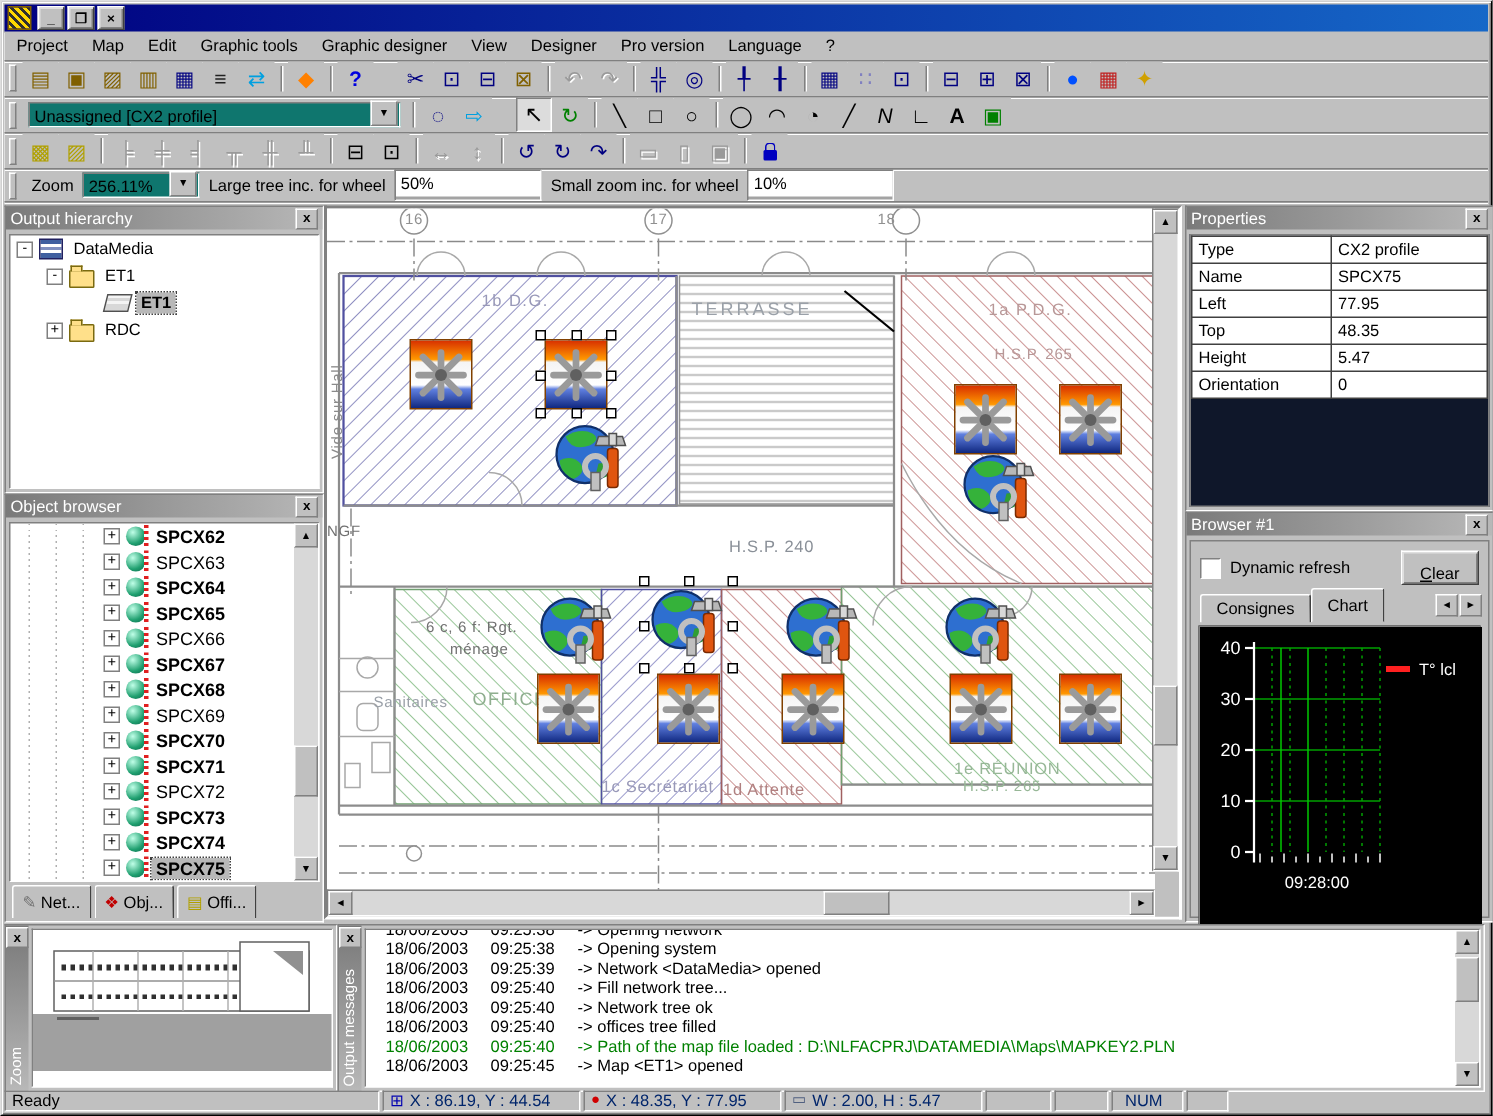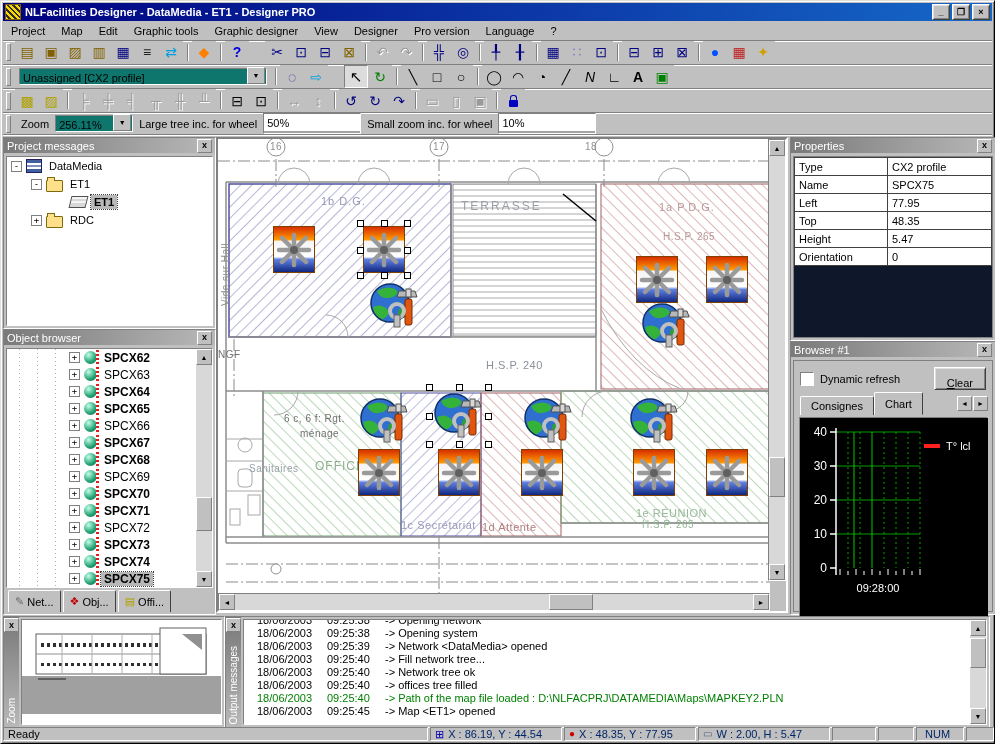--- a/index.html
+++ b/index.html
@@ -129,39 +129,38 @@
   #zoom-thumb{position:absolute;left:17px;top:2px;right:2px;bottom:2px;background:#fff;overflow:hidden;}
   #out-panel{left:224px;top:615px;width:763px;height:110px;}
   #out-body{position:absolute;left:17px;top:2px;right:2px;bottom:2px;background:#fff;overflow:hidden;}
   #log{position:absolute;left:1px;top:-6px;right:17px;font-size:11px;white-space:nowrap;margin-left:12px;}
   .logline{height:13px;display:flex;}
   .logline .ld{width:70px;flex:none;}
   .logline .lt{width:58px;flex:none;}
   #log-scroll{position:absolute;right:0;top:0;width:16px;bottom:0;background:#d8d8d8;}
 
   
-  #statusbar{position:absolute;left:2px;bottom:2px;width:991px;height:16px;display:flex;align-items:flex-end;gap:2px;padding-top:2px;box-sizing:border-box;}
+  #statusbar{position:absolute;left:2px;bottom:2px;width:816px;height:16px;display:flex;align-items:flex-end;gap:2px;padding-top:2px;box-sizing:border-box;}
   .scell{display:flex;align-items:center;padding:0 4px;gap:4px;white-space:nowrap;overflow:hidden;}
   .scell.grow{flex:1;}
   .sicon{font-size:9px;line-height:1;}
   .sicon.map-coord{color:#0000b0;font-size:11px;}
   .sicon.obj-coord{color:#d00000;font-size:10px;}
   .sicon.size-coord{color:#506080;font-size:10px;}
   .scoord{color:#00256b;}
 
   svg text{font-family:"Liberation Sans",sans-serif;}
 </style>
 </head>
 <body>
 
 <div class="app">
 
   <div class="titlebar">
     <div class="title-icon"></div>
-    <div class="title-text">NLFacilities Designer - DataMedia - ET1 - Designer PRO</div>
     <div class="winbtns">
 
         <div class="winbtn raised">_</div>
 
         <div class="winbtn raised">❐</div>
 
         <div class="winbtn raised">×</div>
       </div>
   </div>
 
@@ -485,21 +484,21 @@
       <span class="cbtn raised-lite">▼</span>
     </div>
     <span class="zoomlbl">Large tree inc. for wheel</span>
     <span class="zfieldwrap sunken-lite"><input class="zfield" value="50%" style=""></span>
     <span class="zoomlbl">Small zoom inc. for wheel</span>
     <span class="zfieldwrap sunken-lite"><input class="zfield" value="10%" style=""></span>
   </div>
 
   <div class="panel sunken-lite" id="ph-panel">
     <div class="phead">
-      <span class="ptitle">Project messages</span>
+      <span class="ptitle">Output hierarchy</span>
       <span class="pclose raised-lite">x</span>
     </div>
     <div id="ph-body" class="sunken-lite">
 
         <div class="tnode" style="padding-left:4px">
           <span class="exp">-</span>
           <span class="ticon network"></span>
           <span class="tlabel">DataMedia</span>
         </div>
 

